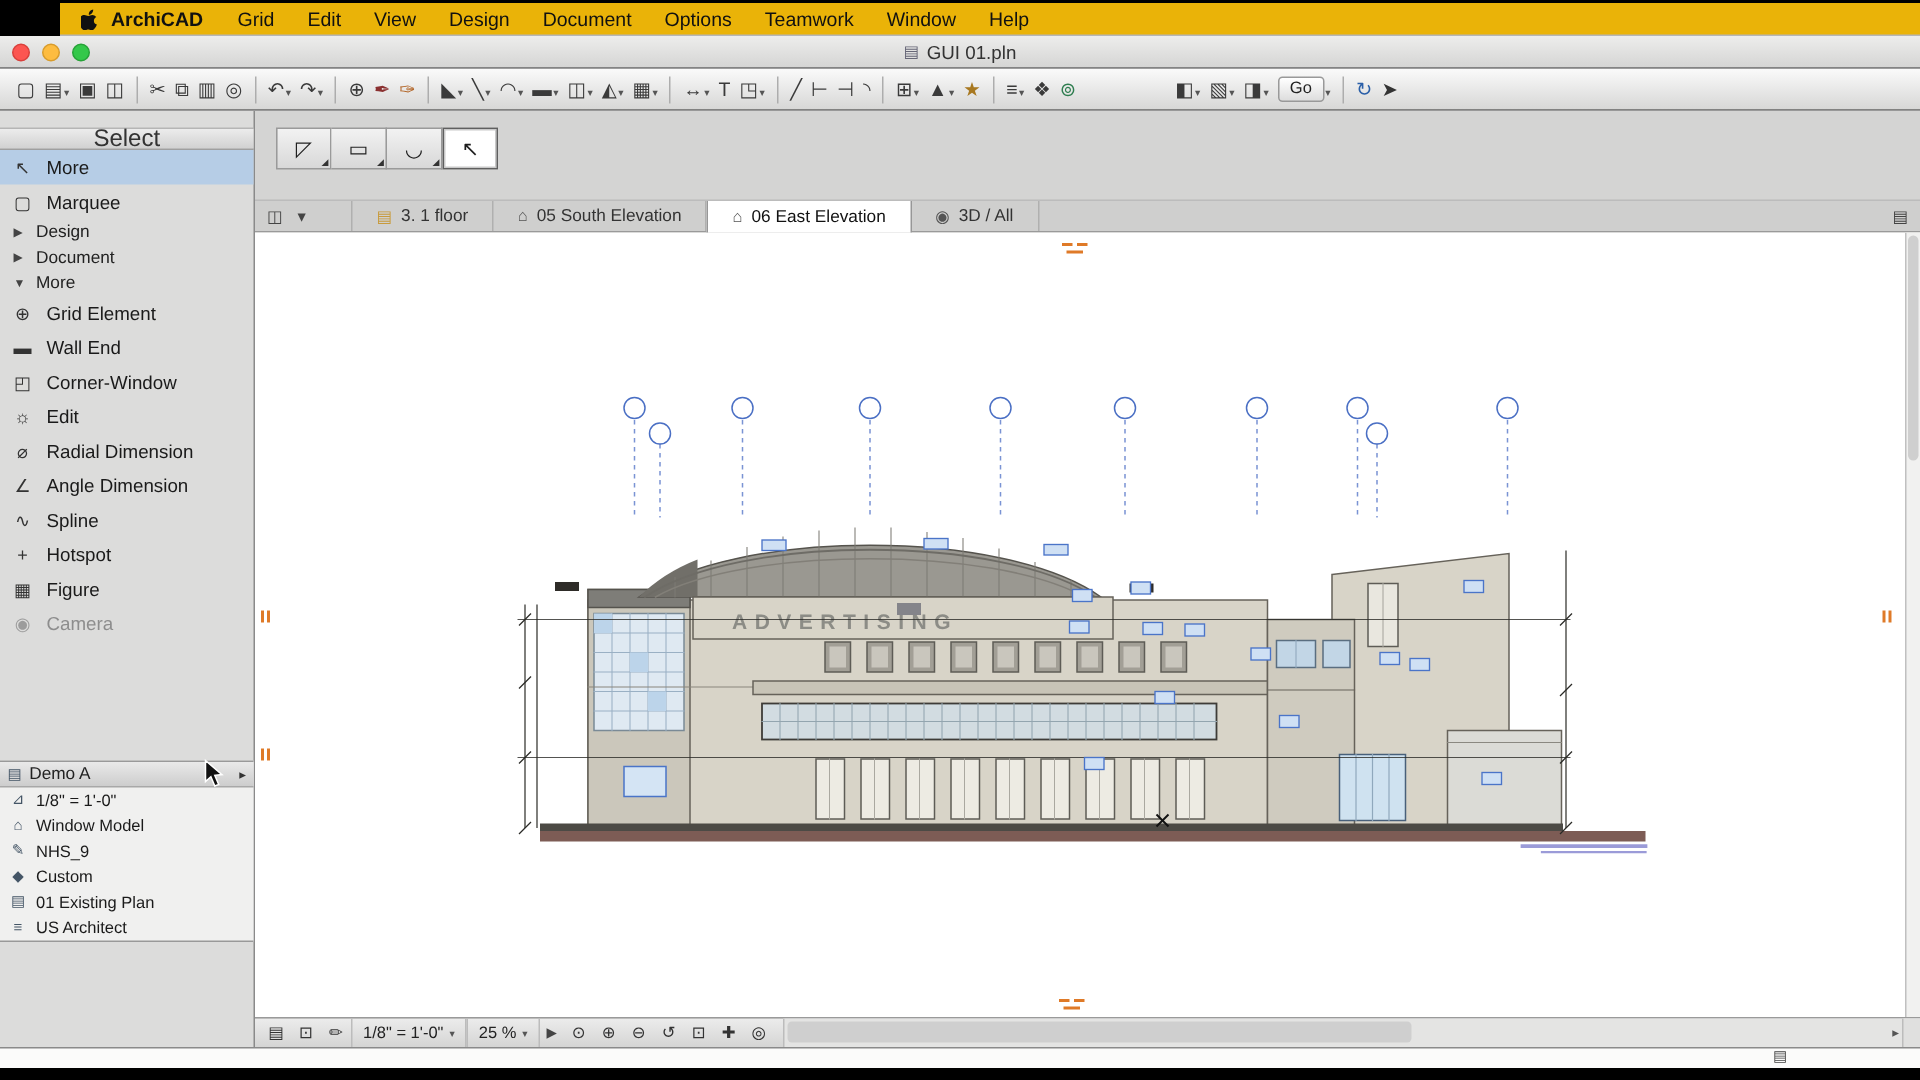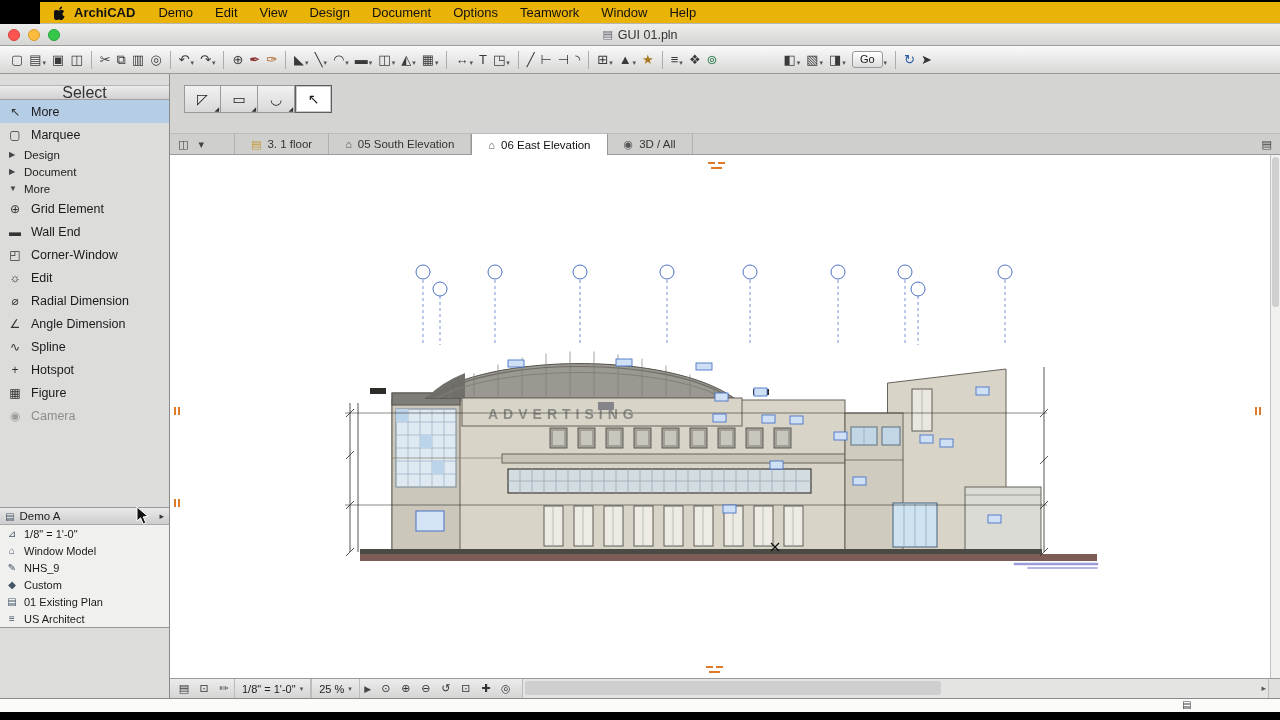--- a/index.html
+++ b/index.html
@@ -98,21 +98,21 @@
   <div class="top-strip"></div>
 
   <div class="menubar">
     <span class="apple">
       <svg width="12" height="14" viewBox="0 0 12 14">
           <path d="M8.1 0.4c0.1 0.9-0.3 1.8-0.8 2.4C6.8 3.4 6 3.9 5.2 3.8 5.1 2.9 5.5 2 6 1.4 6.6 0.8 7.5 0.5 8.1 0.4zM10.6 10.3c-0.3 0.8-0.5 1.2-0.9 1.9-0.6 0.9-1.5 2-2.5 2-0.9 0-1.2-0.6-2.4-0.6-1.2 0-1.5 0.6-2.4 0.6-1 0-1.8-1-2.4-1.9C-1.6 10-1.8 7.2-0.7 5.7 0 4.7 1.1 4 2.2 4c1.1 0 1.8 0.6 2.7 0.6 0.9 0 1.4-0.6 2.6-0.6 1 0 2 0.5 2.7 1.4-2.4 1.3-2 4.7 0.4 4.9z" fill="#111"></path>
         </svg>
     </span>
     <span class="app-name">ArchiCAD</span>
     <span style="display:flex;">
-        <span class="menu-item">Demo</span>
+        <span class="menu-item">Grid</span>
         <span class="menu-item">Edit</span>
         <span class="menu-item">View</span>
         <span class="menu-item">Design</span>
         <span class="menu-item">Document</span>
         <span class="menu-item">Options</span>
         <span class="menu-item">Teamwork</span>
         <span class="menu-item">Window</span>
         <span class="menu-item">Help</span>
       </span>
   </div>

